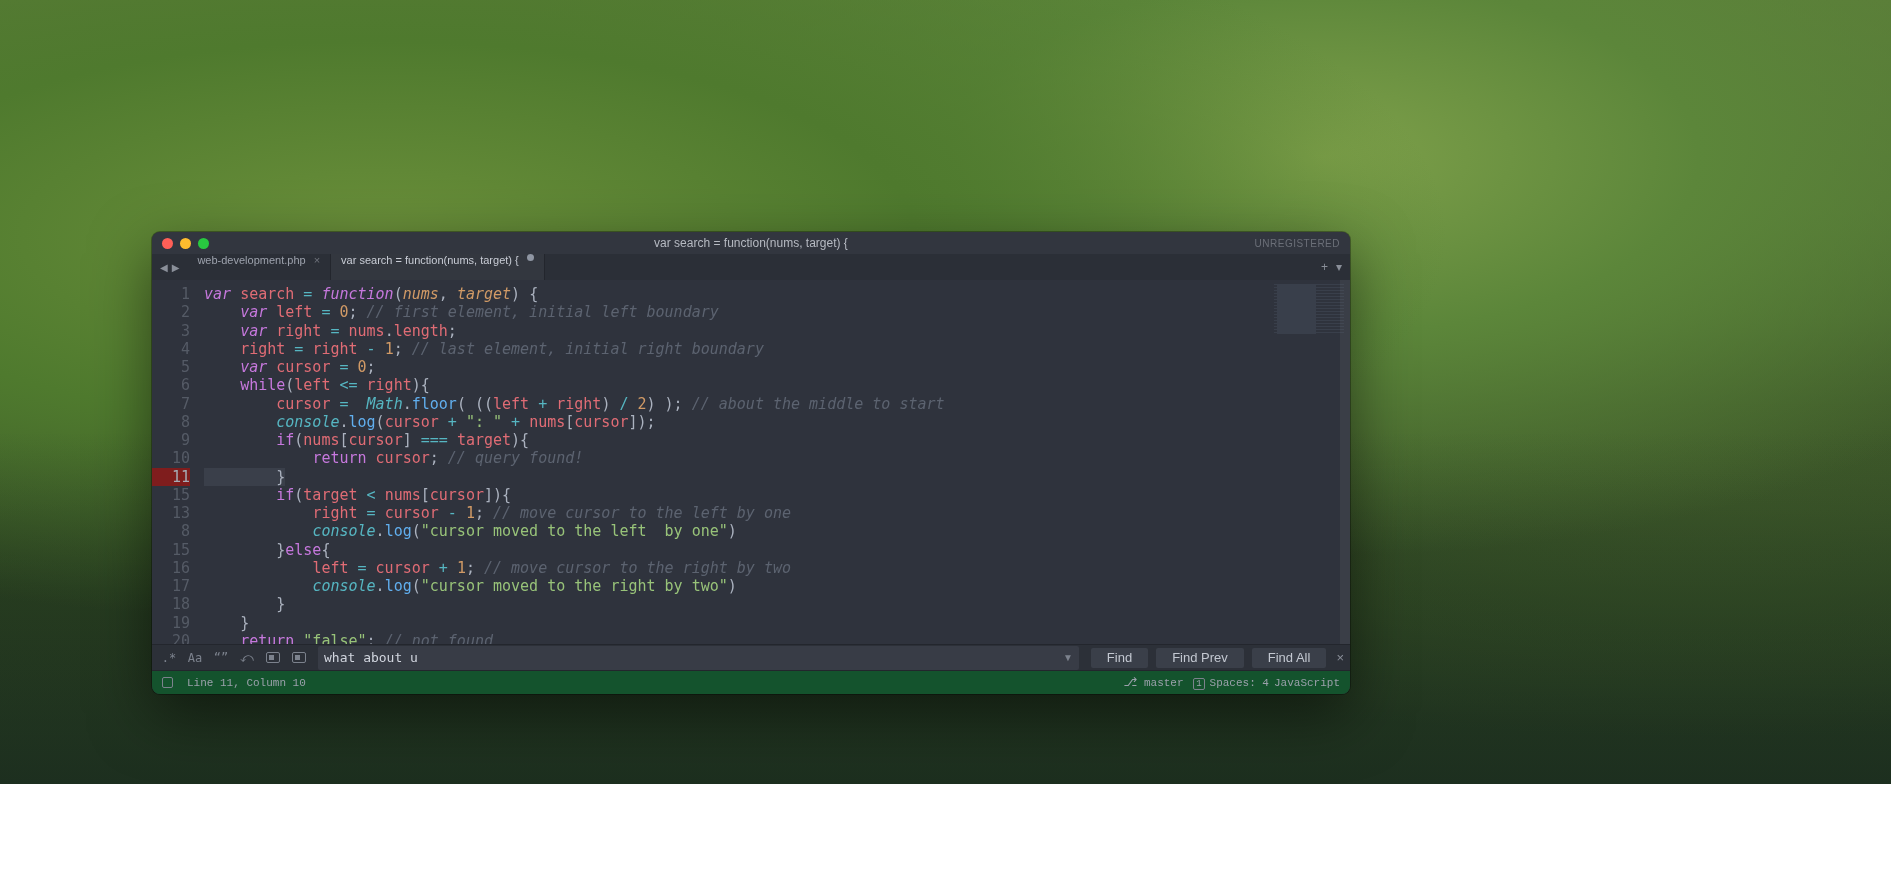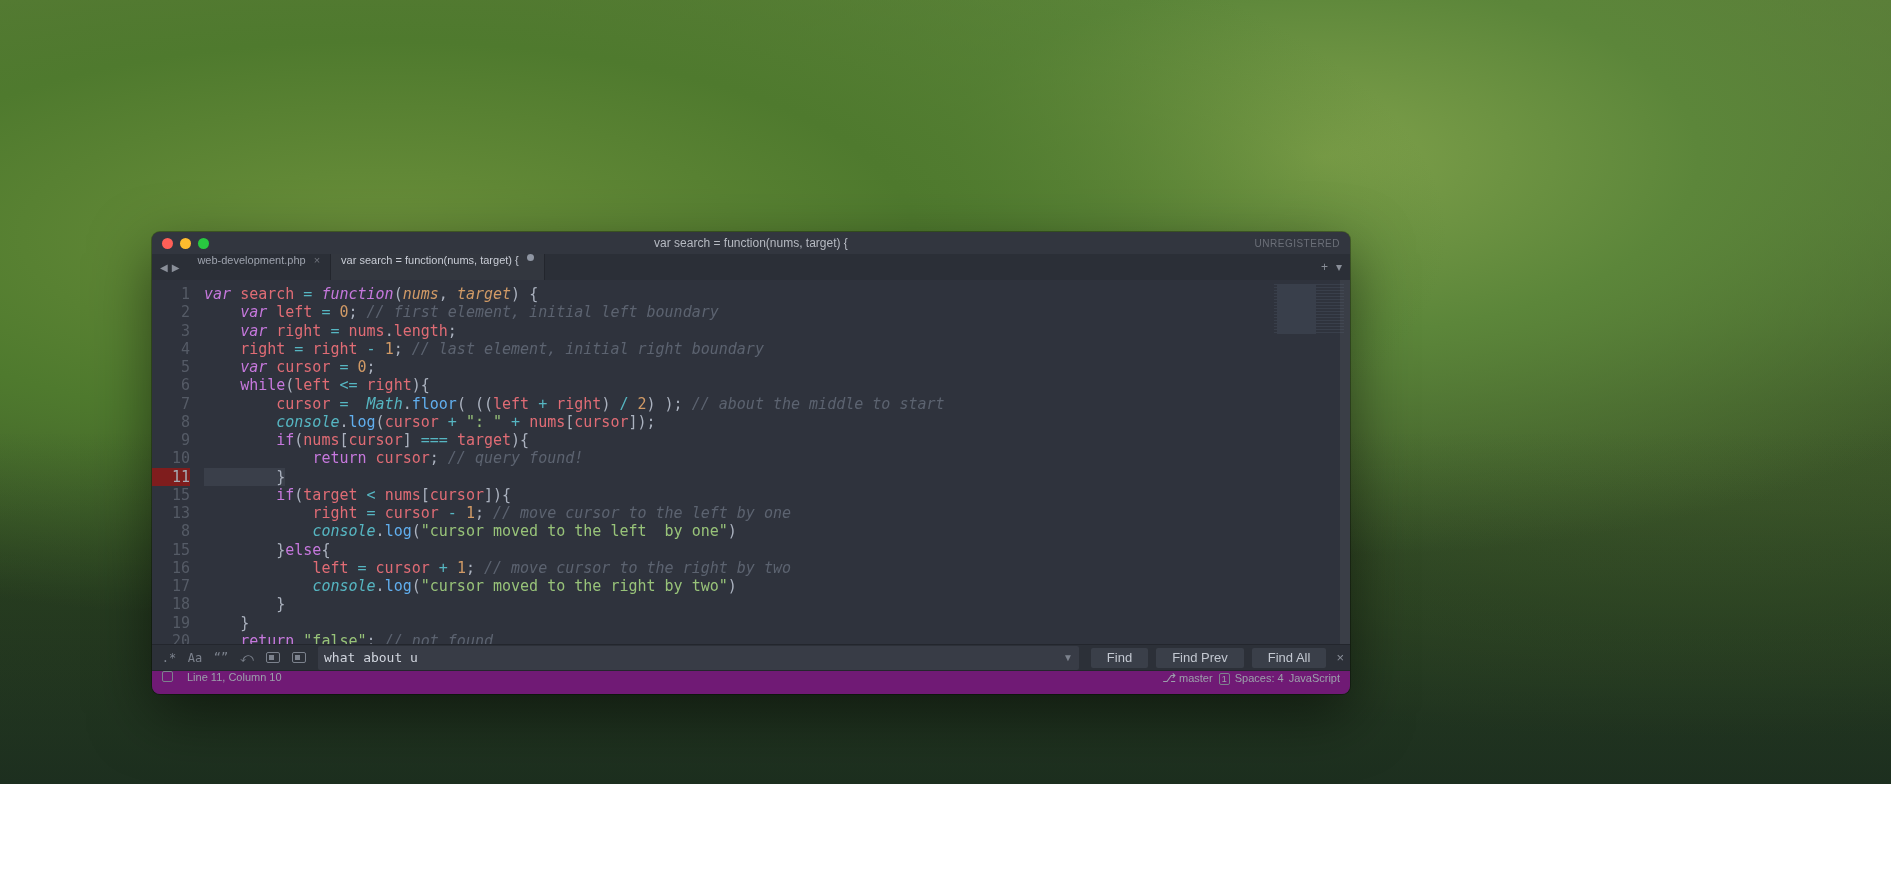--- a/index.html
+++ b/index.html
@@ -68,21 +68,21 @@
       linear-gradient(90deg, transparent 0, transparent 5%, #4a5160 5%, #4a5160 60%, transparent 60%) 0 0/100% 3px;
     opacity:.4;}
   .scrollthumb{ position:absolute; right:0; top:0; width:10px; height:100%; background:rgba(120,125,135,.15);}
   .findbar{ height:26px; background:#2c3038; display:flex; align-items:center; font-size:12px; color:#aeb3be; gap:4px; padding:0 6px; border-top:1px solid #23262d;}
   .findicon{ width:22px; height:20px; display:flex; align-items:center; justify-content:center; color:#7c828d; font-family:monospace; font-size:12px; border-radius:3px;}
   .searchbox{ flex:1; display:flex; align-items:center; background:#383c46; height:20px; border-radius:2px; padding:12px 6px; margin:0 4px; position:relative;}
   .searchbox input{ background:transparent; border:none; outline:none; color:#d1d5de; font-family:"Menlo",monospace; font-size:13px; width:100%;}
   .dd{ color:#7c828d; font-size:10px; margin-left:4px;}
   .fbtn{ background:#3a3f49; color:#c3c8d1; font-size:13px; height:20px; padding:0 16px; border:none; border-radius:2px; margin-left:4px; cursor:pointer;}
   .closex{ color:#8a8f99; font-size:13px; margin-left:6px; cursor:pointer;}
-  .statusbar{ height:24px; background:#701a75; display:flex; align-items:flex-start; font-size:11px; color:#9ba0ab; padding:0 10px; gap:14px; border-top:1px solid #23262d;}
+  .statusbar{ height:24px; background:#14532d; display:flex; align-items:center; font-size:11px; color:#9ba0ab; padding:0 10px; gap:14px; border-top:1px solid #23262d;font-family:Liberation Mono, monospace;}
   .statusbar .sq{ width:11px; height:11px; border:1px solid #7c828d; border-radius:2px;}
   .statusbar .right{ margin-left:auto; display:flex; align-items:center; gap:5px;}
   .branchicon{ font-size:12px;}
   .boxnum{ border:1px solid #7c828d; border-radius:2px; font-size:9px; padding:0 2px; margin-left:3px;}
   .iconbox{ display:inline-flex; width:14px; height:11px; border:1px solid #7c828d; border-radius:2px; position:relative;}
   .iconbox::after{content:""; position:absolute; left:2px; top:2px; right:5px; bottom:2px; background:#7c828d;}
   .wrapicon{ font-size:13px;}
 </style>
 </head>
 <body>

